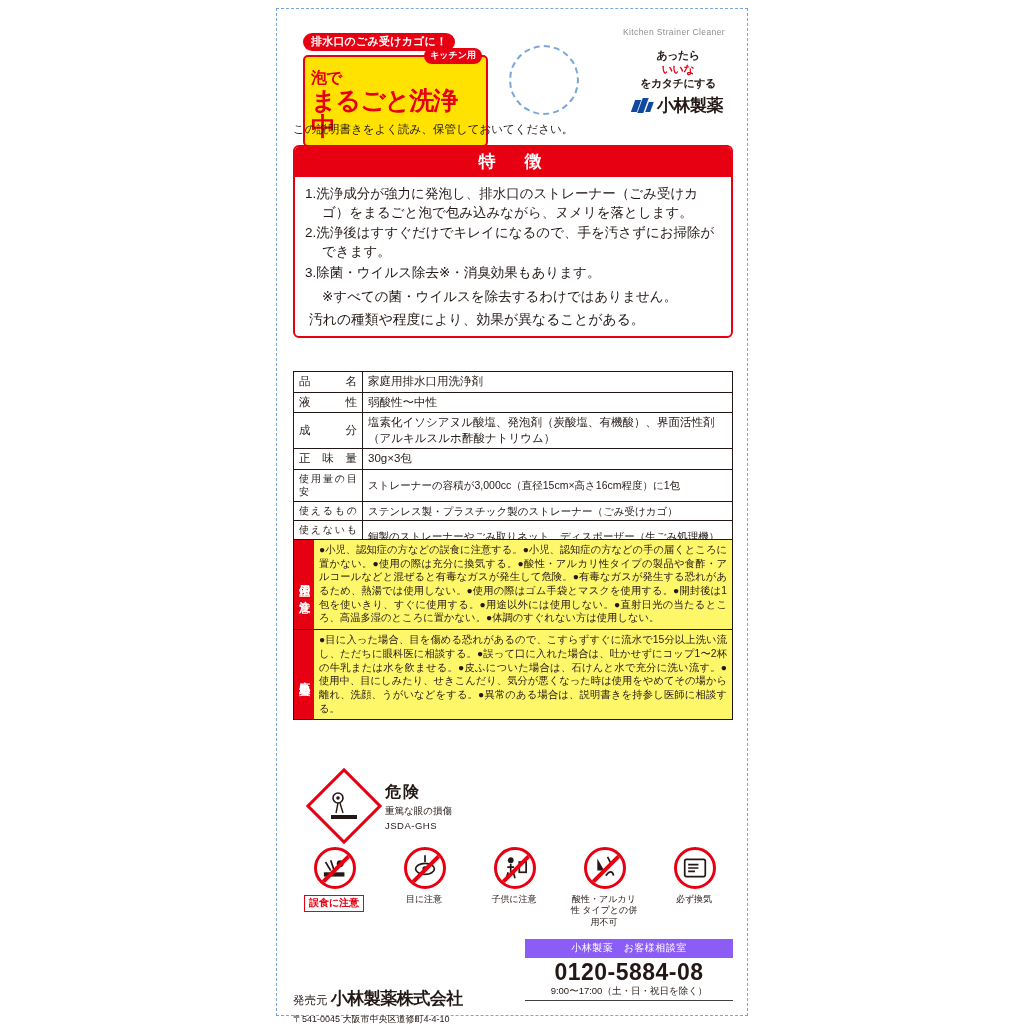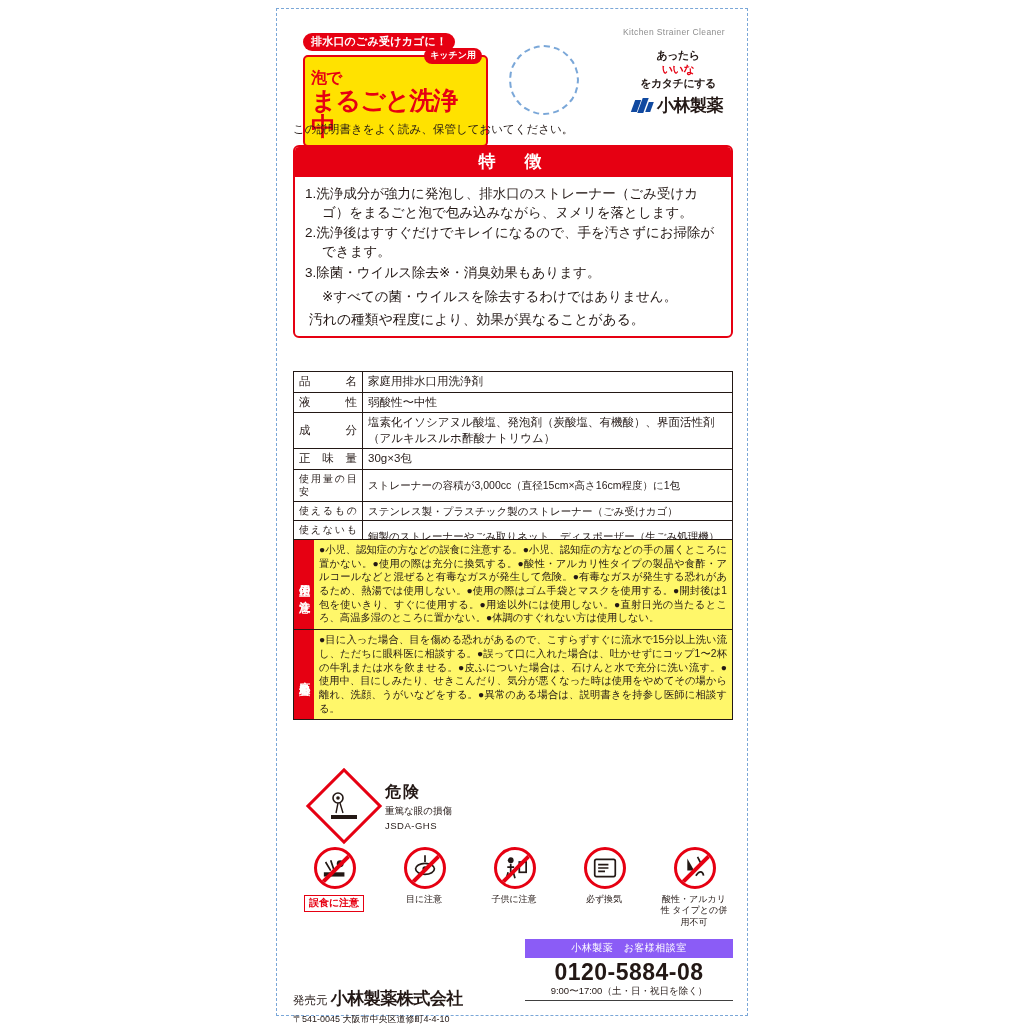--- a/index.html
+++ b/index.html
@@ -260,40 +260,40 @@
               </svg>
           <div class="slash"></div>
             </div>
           </div>
         <div class="cap">子供に注意</div>
       </div>
       <div class="pict">
         <div class="box">
             <div class="ban">
           <svg class="g" viewBox="0 0 42 42">
-                <rect x="9" y="11" width="24" height="20" rx="2" fill="none" stroke="#231815" stroke-width="2"></rect>
-                <path d="M13 17 h12 M13 21 h12 M13 25 h8" stroke="#231815" stroke-width="2"></path>
-              </svg>
-        </div>
-          </div>
-        <div class="cap">必ず換気</div>
-      </div>
-      <div class="pict">
-        <div class="box">
-            <div class="ban">
-          <svg class="g" viewBox="0 0 42 42">
                 <path d="M12 10 l8 14 h-8 z" fill="#231815"></path>
                 <path d="M22 30 c4-6 8-6 9 0" stroke="#231815" stroke-width="2" fill="none"></path>
                 <path d="M24 8 l4 8" stroke="#231815" stroke-width="2"></path>
               </svg>
           <div class="slash"></div>
             </div>
           </div>
         <div class="cap">酸性・アルカリ性
 タイプとの併用不可</div>
+      </div>
+      <div class="pict">
+        <div class="box">
+            <div class="ban">
+          <svg class="g" viewBox="0 0 42 42">
+                <rect x="9" y="11" width="24" height="20" rx="2" fill="none" stroke="#231815" stroke-width="2"></rect>
+                <path d="M13 17 h12 M13 21 h12 M13 25 h8" stroke="#231815" stroke-width="2"></path>
+              </svg>
+        </div>
+          </div>
+        <div class="cap">必ず換気</div>
       </div>
     </div>
 
     <div class="footer">
       <div class="fleft">
         <div class="l1">
           <span>発売元</span>
           <b>小林製薬株式会社</b>
         </div>
         <div class="l2">〒541-0045 大阪市中央区道修町4-4-10</div>

